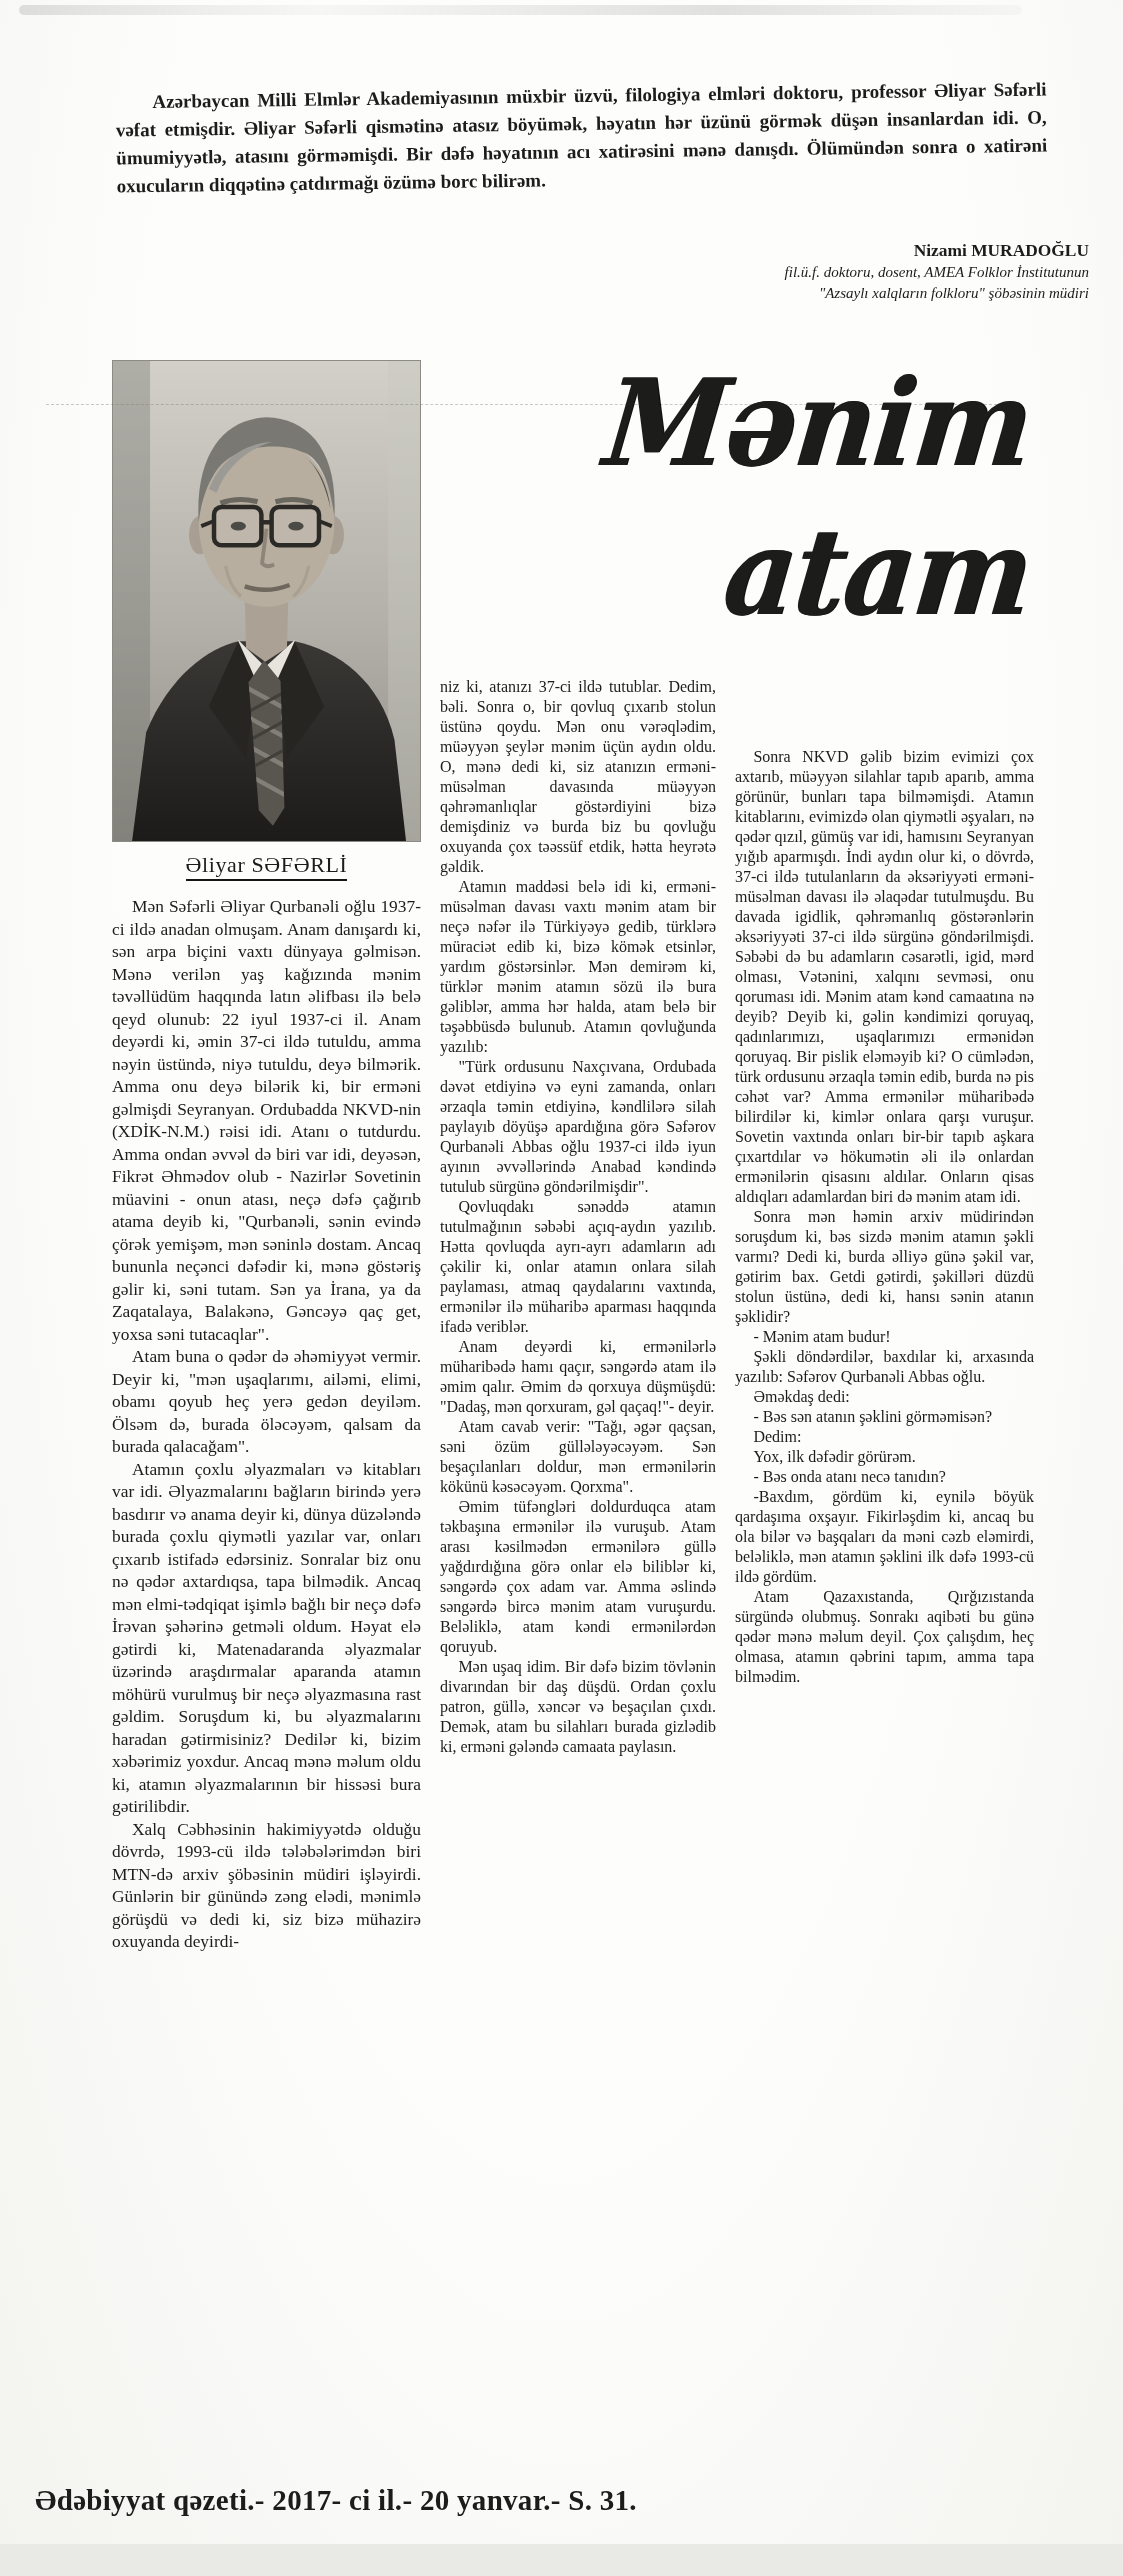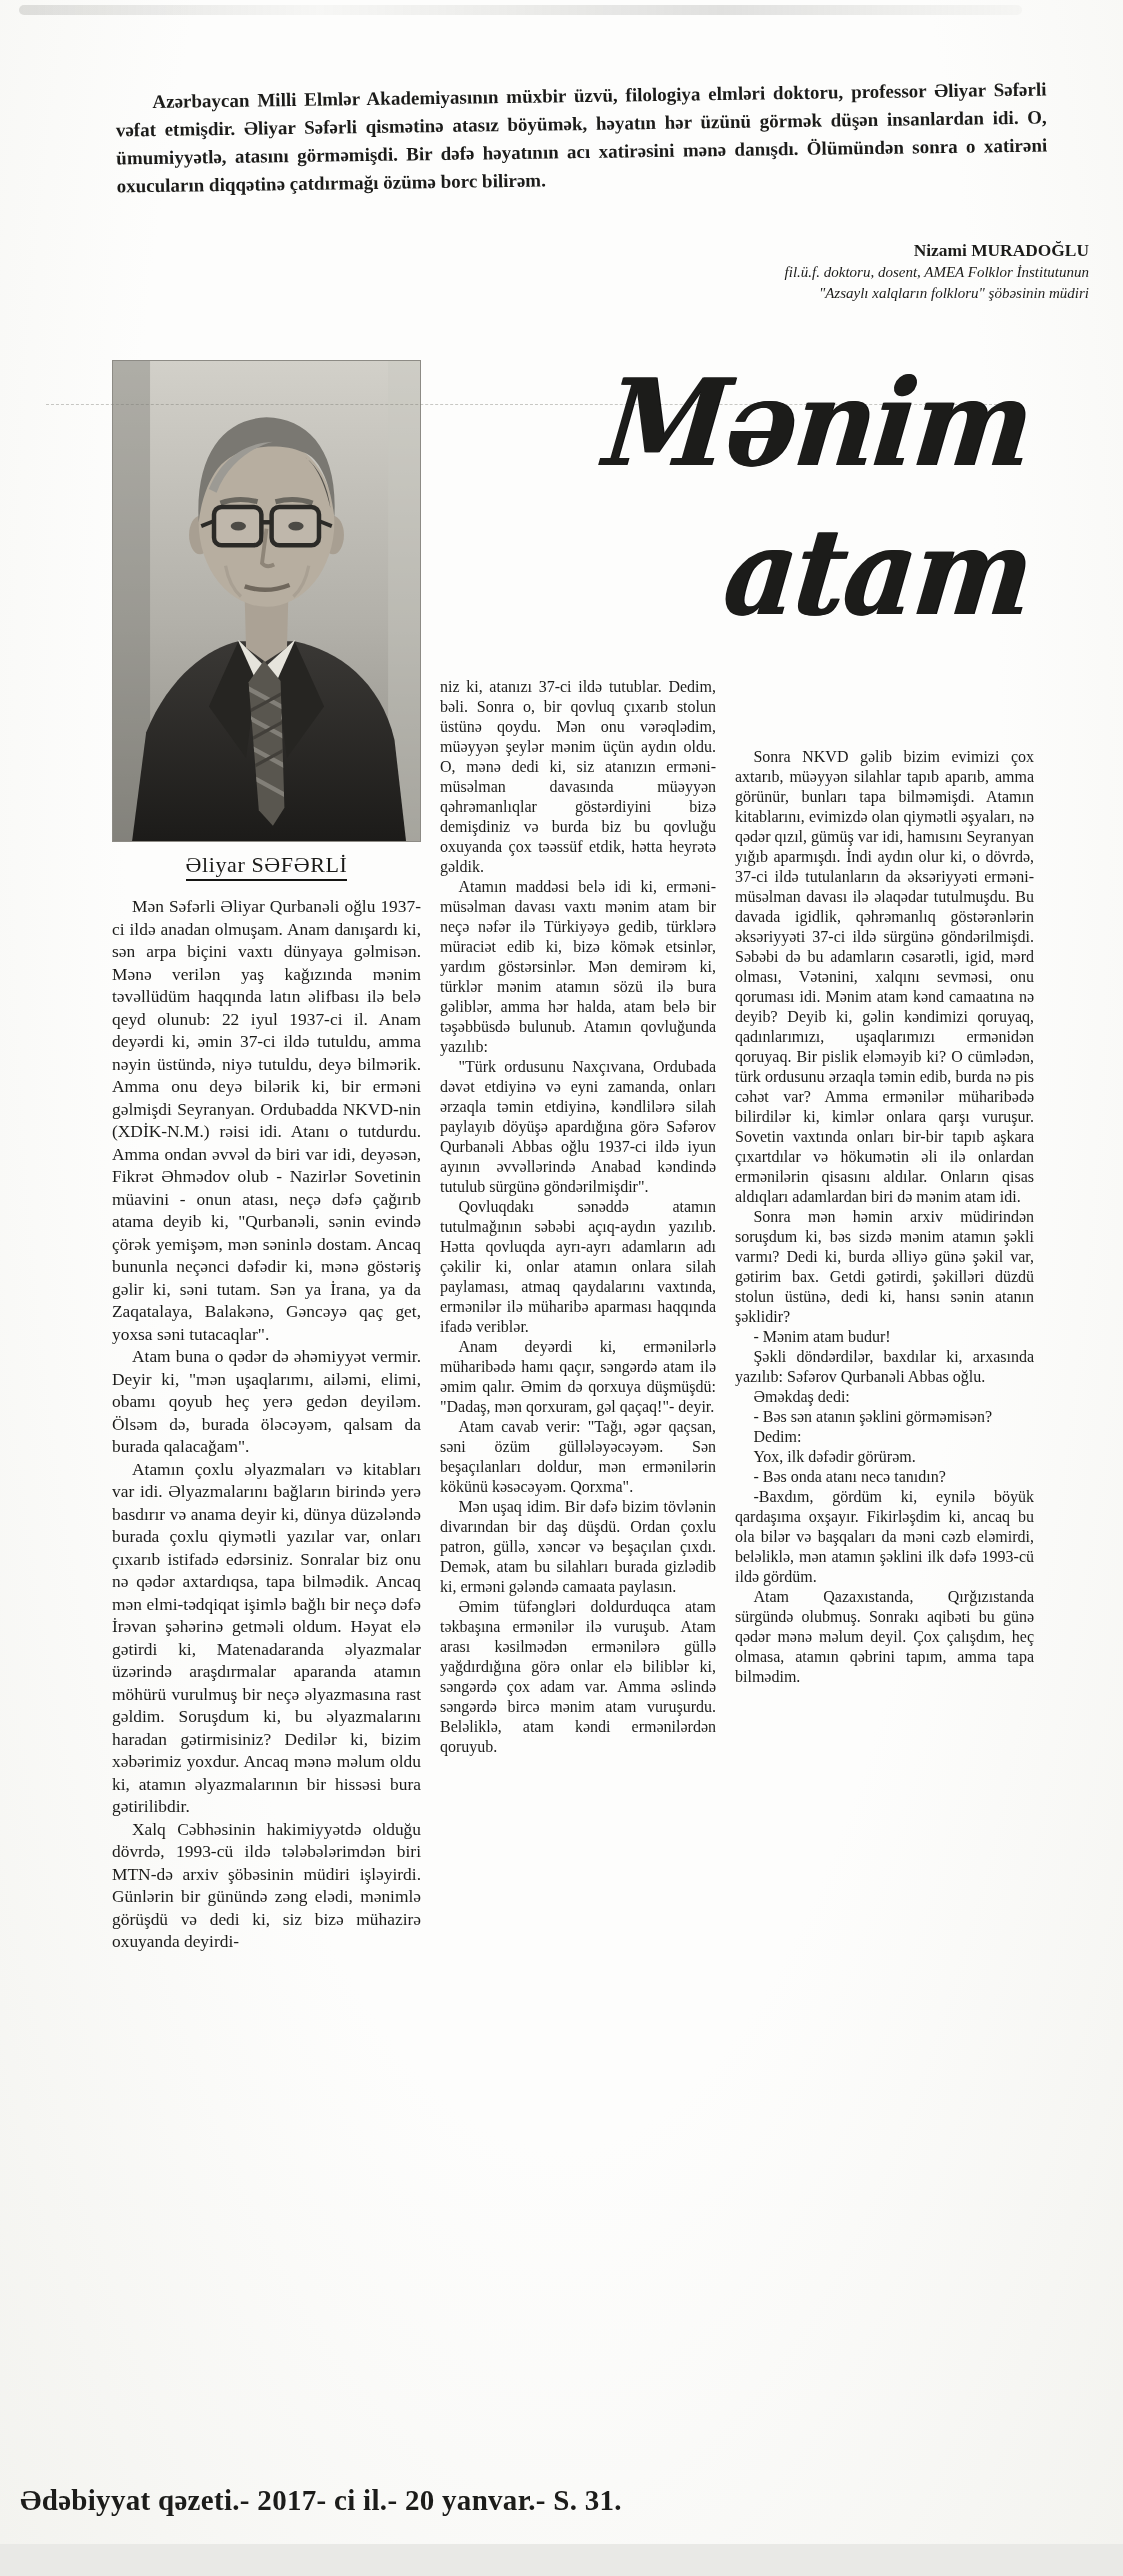--- a/index.html
+++ b/index.html
@@ -116,21 +116,21 @@
   .col2{width:276px;flex:none;}
   .col3{width:299px;flex:none;}
   .col2 .bodytext p,.col3 .bodytext p{
     font-size:16px;
     line-height:20px;
   }
   .no-indent{text-indent:0 !important;}
   
   .footer-citation{
     position:absolute;
-    left:20px;
+    left:35px;
     bottom:27px;
     font-weight:bold;
     font-size:29px;
     letter-spacing:0.3px;
     text-align:center;
   }
 </style>
 </head>
 <body>
 
@@ -239,22 +239,22 @@
       </div>
       <div class="cols23">
         <div class="col2">
           <div class="bodytext">
             <p class="no-indent">niz ki, atanızı 37-ci ildə tutublar. Dedim, bəli. Sonra o, bir qovluq çıxarıb stolun üstünə qoydu. Mən onu vərəqlədim, müəyyən şeylər mənim üçün aydın oldu. O, mənə dedi ki, siz atanızın erməni-müsəlman davasında müəyyən qəhrəmanlıqlar göstərdiyini bizə demişdiniz və burda biz bu qovluğu oxuyanda çox təəssüf etdik, hətta heyrətə gəldik.</p>
             <p>Atamın maddəsi belə idi ki, erməni-müsəlman davası vaxtı mənim atam bir neçə nəfər ilə Türkiyəyə gedib, türklərə müraciət edib ki, bizə kömək etsinlər, yardım göstərsinlər. Mən demirəm ki, türklər mənim atamın sözü ilə bura gəliblər, amma hər halda, atam belə bir təşəbbüsdə bulunub. Atamın qovluğunda yazılıb:</p>
             <p>"Türk ordusunu Naxçıvana, Ordubada dəvət etdiyinə və eyni zamanda, onları ərzaqla təmin etdiyinə, kəndlilərə silah paylayıb döyüşə apardığına görə Səfərov Qurbanəli Abbas oğlu 1937-ci ildə iyun ayının əvvəllərində Anabad kəndində tutulub sürgünə göndərilmişdir".</p>
             <p>Qovluqdakı sənəddə atamın tutulmağının səbəbi açıq-aydın yazılıb. Hətta qovluqda ayrı-ayrı adamların adı çəkilir ki, onlar atamın onlara silah paylaması, atmaq qaydalarını vaxtında, ermənilər ilə müharibə aparması haqqında ifadə veriblər.</p>
             <p>Anam deyərdi ki, ermənilərlə müharibədə hamı qaçır, səngərdə atam ilə əmim qalır. Əmim də qorxuya düşmüşdü: "Dadaş, mən qorxuram, gəl qaçaq!"- deyir.</p>
             <p>Atam cavab verir: "Tağı, əgər qaçsan, səni özüm güllələyəcəyəm. Sən beşaçılanları doldur, mən ermənilərin kökünü kəsəcəyəm. Qorxma".</p>
+            <p>Əmim tüfəngləri doldurduqca atam təkbaşına ermənilər ilə vuruşub. Atam arası kəsilmədən ermənilərə güllə yağdırdığına görə onlar elə biliblər ki, səngərdə çox adam var. Amma əslində səngərdə bircə mənim atam vuruşurdu. Beləliklə, atam kəndi ermənilərdən qoruyub.</p>
             <p>Mən uşaq idim. Bir dəfə bizim tövlənin divarından bir daş düşdü. Ordan çoxlu patron, güllə, xəncər və beşaçılan çıxdı. Demək, atam bu silahları burada gizlədib ki, erməni gələndə camaata paylasın.</p>
-            <p>Əmim tüfəngləri doldurduqca atam təkbaşına ermənilər ilə vuruşub. Atam arası kəsilmədən ermənilərə güllə yağdırdığına görə onlar elə biliblər ki, səngərdə çox adam var. Amma əslində səngərdə bircə mənim atam vuruşurdu. Beləliklə, atam kəndi ermənilərdən qoruyub.</p>
           </div>
         </div>
         <div class="col3">
           <div class="bodytext">
             <p>Sonra NKVD gəlib bizim evimizi çox axtarıb, müəyyən silahlar tapıb aparıb, amma görünür, bunları tapa bilməmişdi. Atamın kitablarını, evimizdə olan qiymətli əşyaları, nə qədər qızıl, gümüş var idi, hamısını Seyranyan yığıb aparmışdı. İndi aydın olur ki, o dövrdə, 37-ci ildə tutulanların da əksəriyyəti erməni-müsəlman davası ilə əlaqədar tutulmuşdu. Bu davada igidlik, qəhrəmanlıq göstərənlərin əksəriyyəti 37-ci ildə sürgünə göndərilmişdi. Səbəbi də bu adamların cəsarətli, igid, mərd olması, Vətənini, xalqını sevməsi, onu qoruması idi. Mənim atam kənd camaatına nə deyib? Deyib ki, gəlin kəndimizi qoruyaq, qadınlarımızı, uşaqlarımızı ermənidən qoruyaq. Bir pislik eləməyib ki? O cümlədən, türk ordusunu ərzaqla təmin edib, burda nə pis cəhət var? Amma ermənilər müharibədə bilirdilər ki, kimlər onlara qarşı vuruşur. Sovetin vaxtında onları bir-bir tapıb aşkara çıxartdılar və hökumətin əli ilə onlardan ermənilərin qisasını aldılar. Onların qisas aldıqları adamlardan biri də mənim atam idi.</p>
             <p>Sonra mən həmin arxiv müdirindən soruşdum ki, bəs sizdə mənim atamın şəkli varmı? Dedi ki, burda əlliyə günə şəkil var, gətirim bax. Getdi gətirdi, şəkilləri düzdü stolun üstünə, dedi ki, hansı sənin atanın şəklidir?</p>
             <p>- Mənim atam budur!</p>
             <p>Şəkli döndərdilər, baxdılar ki, arxasında yazılıb: Səfərov Qurbanəli Abbas oğlu.</p>
             <p>Əməkdaş dedi:</p>
             <p>- Bəs sən atanın şəklini görməmisən?</p>

